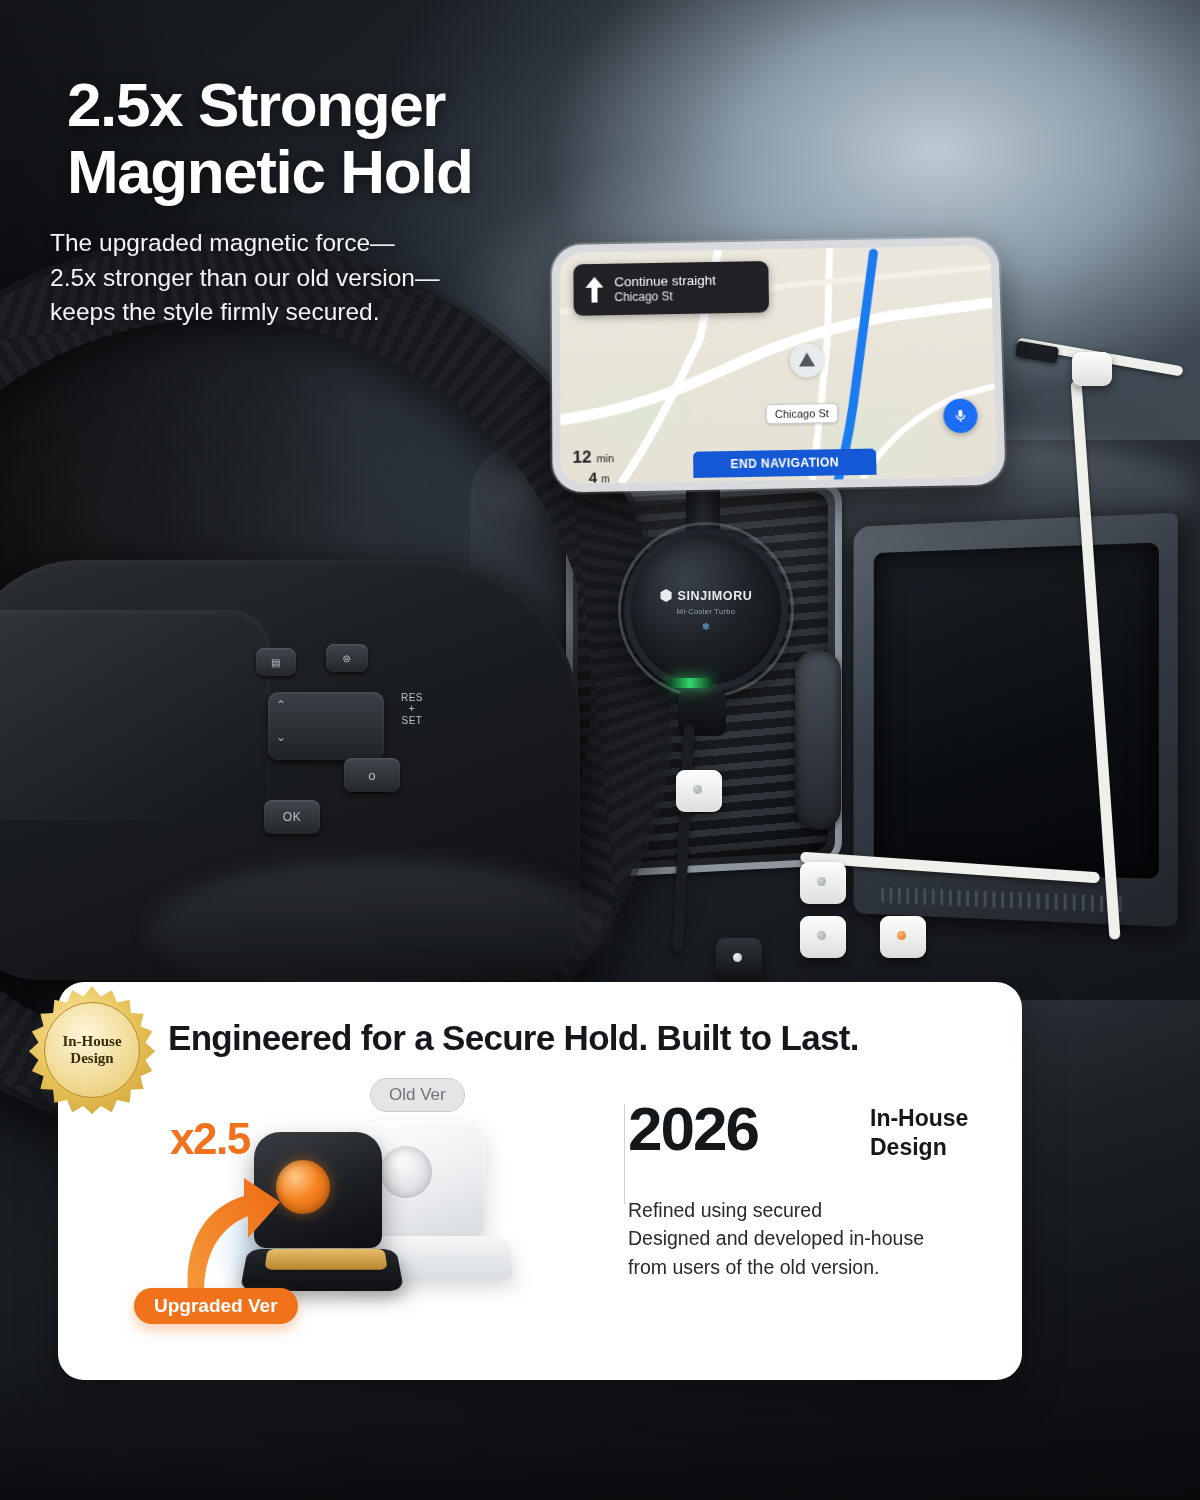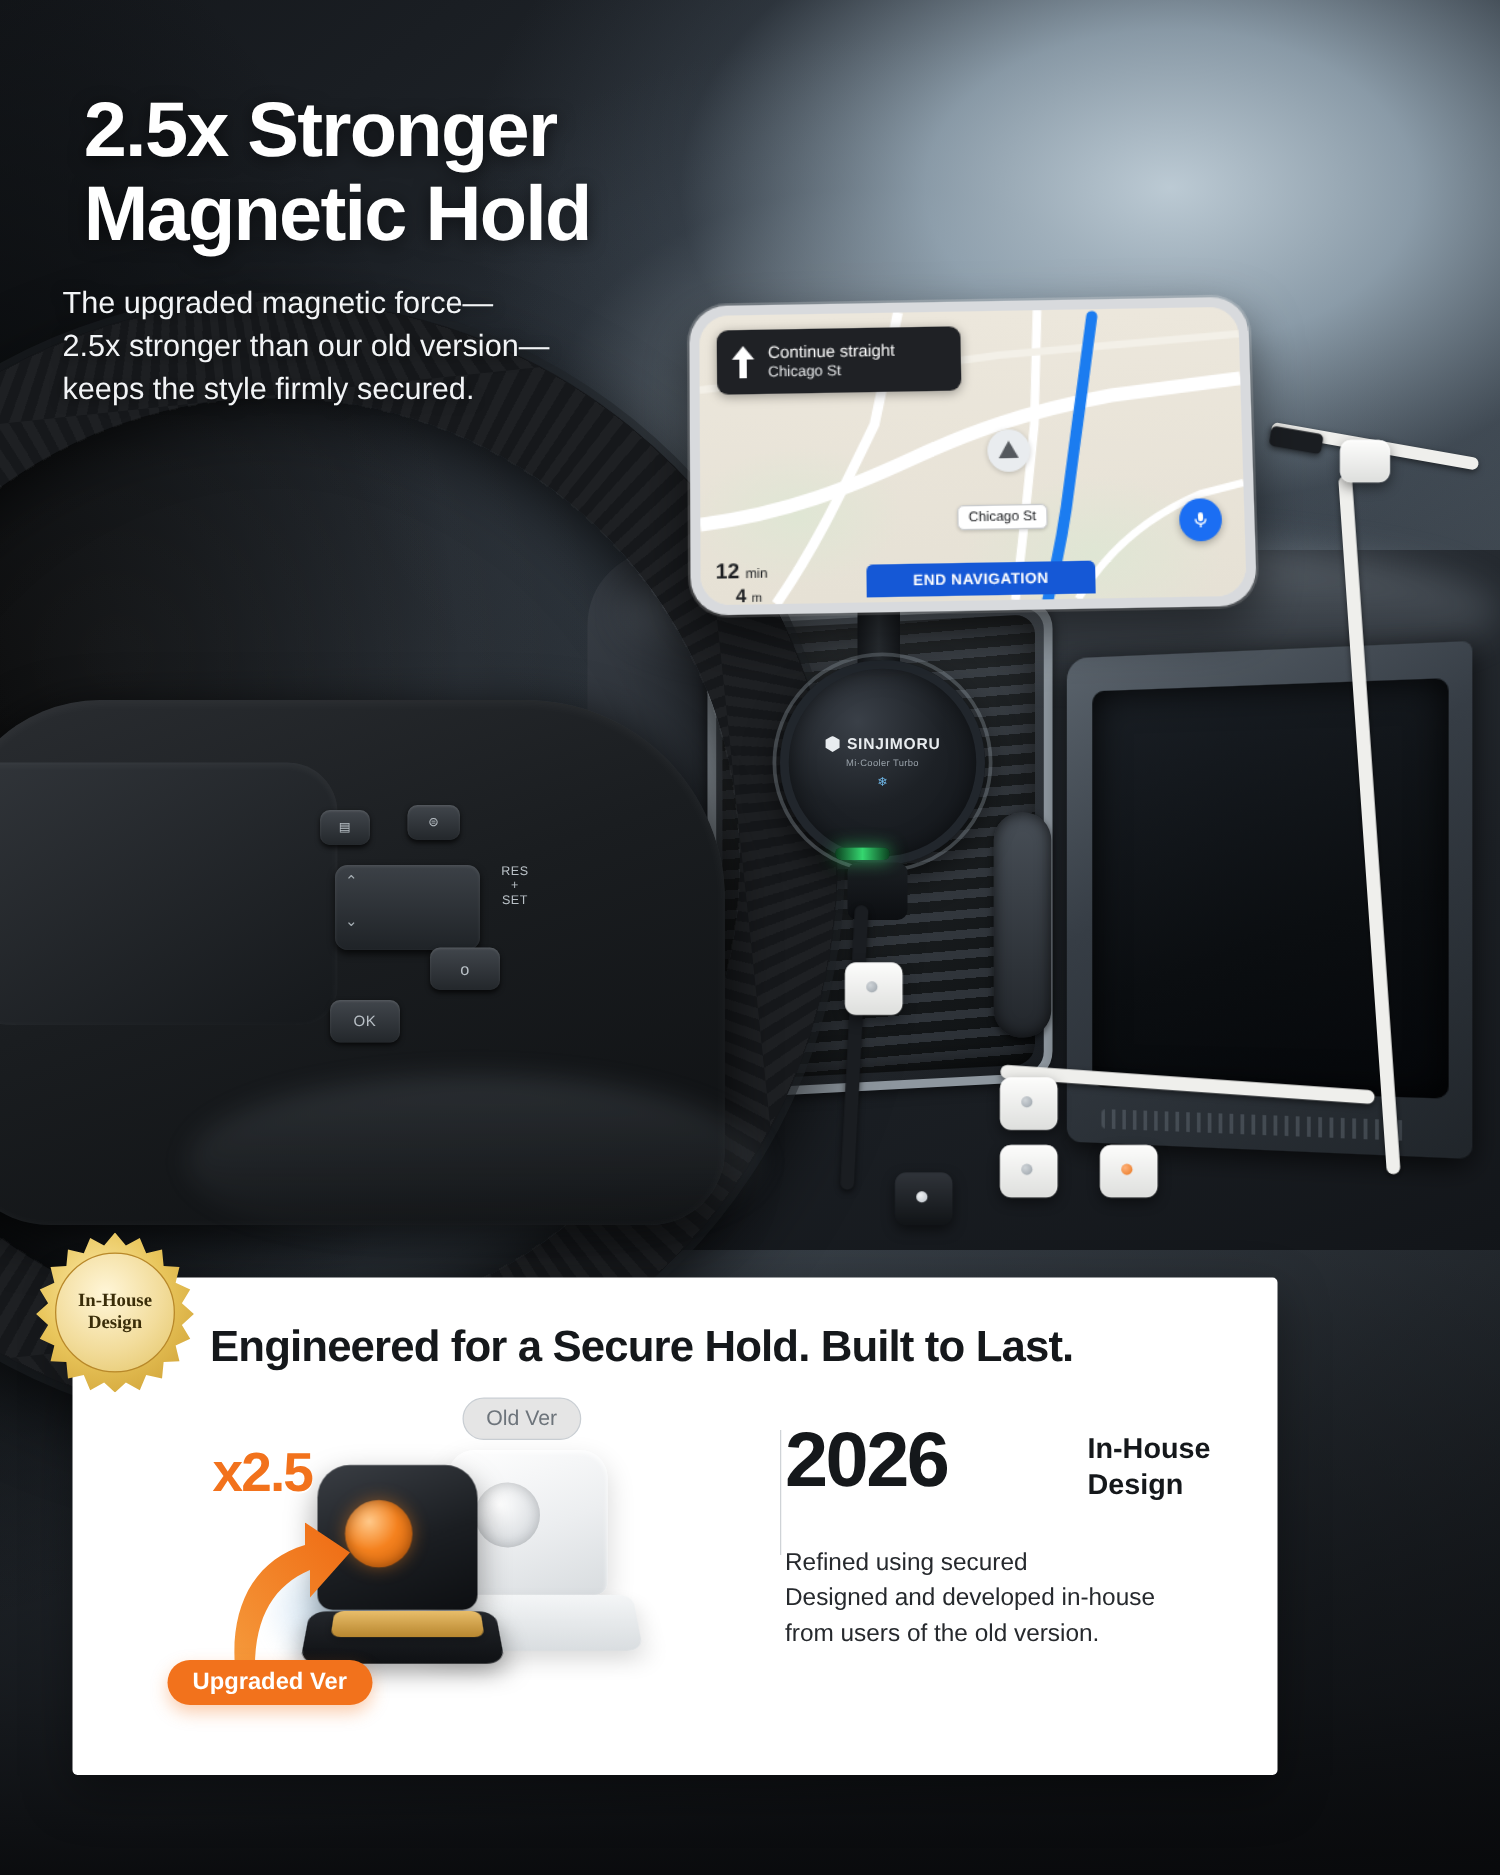--- a/index.html
+++ b/index.html
@@ -350,23 +350,23 @@
     position: absolute; left: 16px; top: 16px; right: 16px; bottom: 16px;
     border: 1.5px solid #b8882a; border-radius: 50%;
     background: radial-gradient(circle at 42% 34%, #fff6d8 0%, #f2dc9b 55%, #e3c464 100%);
     display: flex; flex-direction: column; align-items: center; justify-content: center;
     color: #3a2d09; font-family: "Liberation Serif", serif; font-weight: 700;
     font-size: 15px; line-height: 1.12; text-align: center;
   }
 
   
   .panel {
-    position: absolute; left: 58px; top: 1022px; width: 964px; height: 398px;
+    position: absolute; left: 58px; top: 982px; width: 964px; height: 398px;
     background: #fff;
-    border-radius: 4px;
+    border-radius: 26px;
     box-shadow: 0 14px 40px rgba(0,0,0,0.35);
     z-index: 5;
   }
   .panel h2 {
     position: absolute; left: 110px; top: 36px;
     font-size: 35px; font-weight: 700; color: #15181b; letter-spacing: -0.7px;
   }
   .panel-divider {
     position: absolute; left: 566px; top: 122px; width: 1px; height: 100px;
     background: #cfd3d7;

